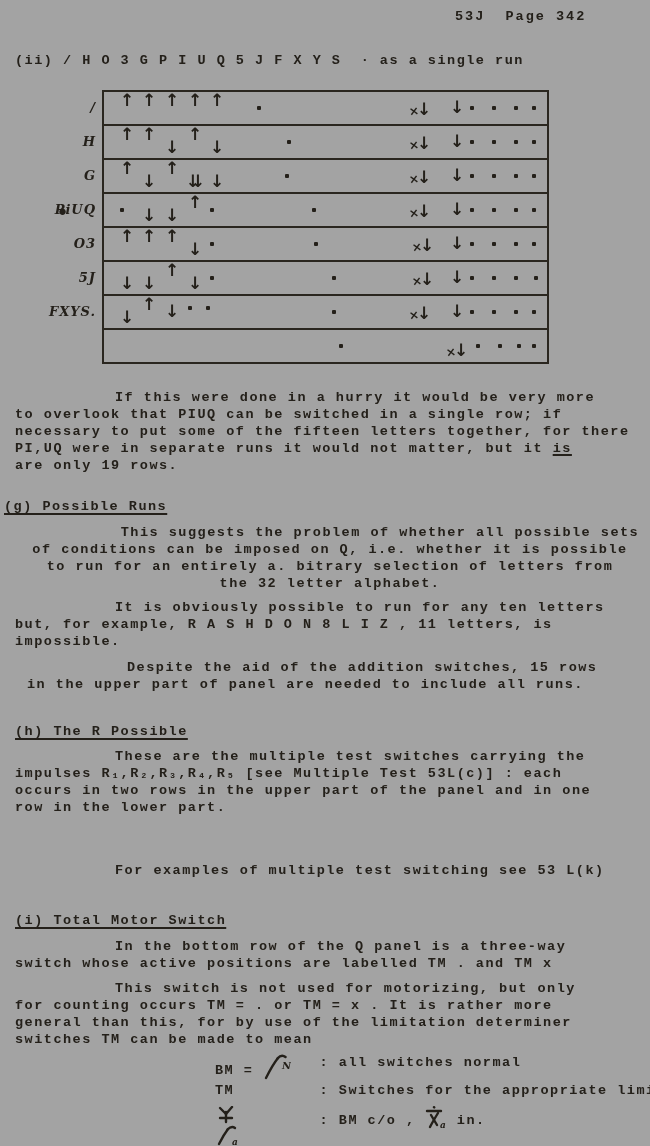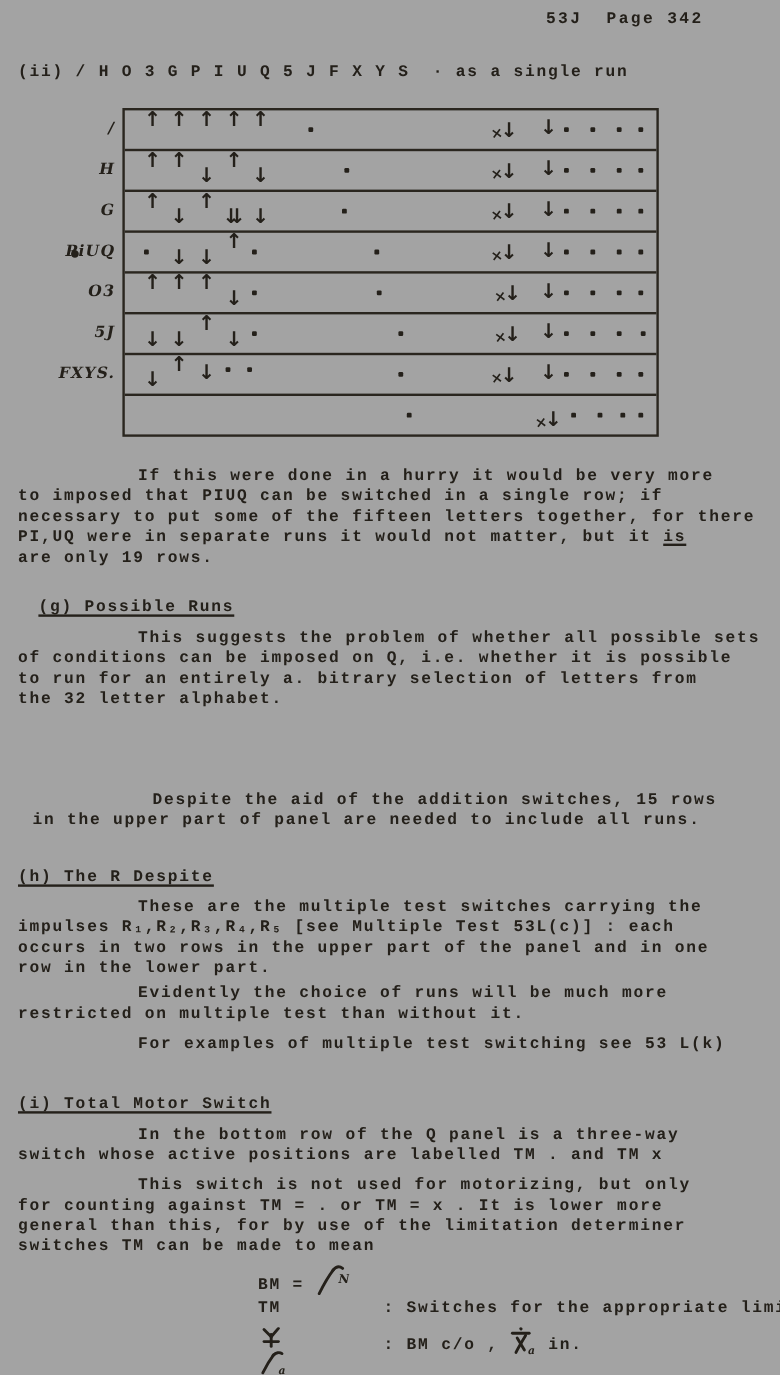--- a/index.html
+++ b/index.html
@@ -169,57 +169,59 @@
           <span class="cell dotc" style="left: 372px;"></span>
           <span class="cell dotc" style="left: 394px;"></span>
           <span class="cell dotc" style="left: 413px;"></span>
           <span class="cell dotc" style="left: 428px;"></span>
         </div>
       </div>
   </div>
 
   <div class="abs" style="top:389px;left:15px;width:630px;">
     <div class="ln first">If this were done in a hurry it would be very more</div>
-    <div class="ln">to imposed that PIUQ can be switched in a single row; if</div>
+    <div class="ln">to overlook that PIUQ can be switched in a single row; if</div>
     <div class="ln">necessary to put some of the fifteen letters together, for there</div>
     <div class="ln"><span>PI,UQ were in separate runs it would not matter, but it </span><span class="u">is</span></div>
     <div class="ln">are only 19 rows.</div>
   </div>
 
-  <div class="abs heading" style="top:498px;left:32px;">(g) Possible Runs</div>
-  <div class="abs plines ind" style="top:524px;left:15px;width:630px;">This suggests the problem of whether all possible sets
+  <div class="abs heading" style="top:498px;left:4px;">(g) Possible Runs</div>
+  <div class="abs plines ind" style="top:524px;left:15px;width:630px;text-align:center;">This suggests the problem of whether all possible sets
 of conditions can be imposed on Q, i.e. whether it is possible
 to run for an entirely a. bitrary selection of letters from
 the 32 letter alphabet.</div>
+  <div class="abs plines ind" style="top:599px;left:15px;width:630px;">It is obviously possible to run for any ten letters
+but, for example, R A S H D O N 8 L I Z , 11 letters, is
+impossible.</div>
   <div class="abs plines ind" style="top:659px;left:15px;width:630px;margin-left:12px;">Despite the aid of the addition switches, 15 rows
 in the upper part of panel are needed to include all runs.</div>
 
-  <div class="abs heading" style="top:723px;left:15px;">(h) The R Despite</div>
+  <div class="abs heading" style="top:723px;left:15px;">(h) The R Possible</div>
   <div class="abs plines ind" style="top:748px;left:15px;width:630px;">These are the multiple test switches carrying the
 impulses R₁,R₂,R₃,R₄,R₅ [see Multiple Test 53L(c)] : each
 occurs in two rows in the upper part of the panel and in one
 row in the lower part.</div>
-  <div class="abs plines ind" style="top:820px;left:15px;width:630px;">Evidently the choice of runs will be much more
-restricted on multiple test than without it.</div>
   <div class="abs plines ind" style="top:862px;left:15px;width:630px;">For examples of multiple test switching see 53 L(k)</div>
 
   <div class="abs heading" style="top:912px;left:15px;">(i) Total Motor Switch</div>
   <div class="abs plines ind" style="top:938px;left:15px;width:630px;">In the bottom row of the Q panel is a three-way
 switch whose active positions are labelled TM . and TM x</div>
   <div class="abs plines ind" style="top:980px;left:15px;width:630px;">This switch is not used for motorizing, but only
-for counting against TM = . or TM = x . It is lower more
+for counting occurs TM = . or TM = x . It is rather more
 general than this, for by use of the limitation determiner
 switches TM can be made to mean</div>
 
   <div class="brow" style="top:1054px;">
     <span class="blabel"><span>BM = </span><svg class="handsym" width="28" height="26" viewBox="0 0 28 26">
           <path d="M3 24 C7 16 11 9 15 4"></path>
           <path d="M14.5 4.5 C17 1.5 20 1 22.5 3"></path>
           <text x="19" y="15" font-size="10">N</text>
         </svg></span>
+    <span class="bdesc">: all switches normal</span>
   </div>
   <div class="brow" style="top:1082px;">
     <span class="blabel">TM</span>
     <span class="bdesc">: Switches for the appropriate limitation in.</span>
   </div>
   <div class="brow" style="top:1106px;">
     <span class="blabel"><svg class="handsym" width="26" height="40" viewBox="0 0 26 40" style="vertical-align:-18px;">
           <path d="M11 6 L11 16"></path>
           <path d="M5 2 L11 8"></path>
           <path d="M17 1 L11 8"></path>

